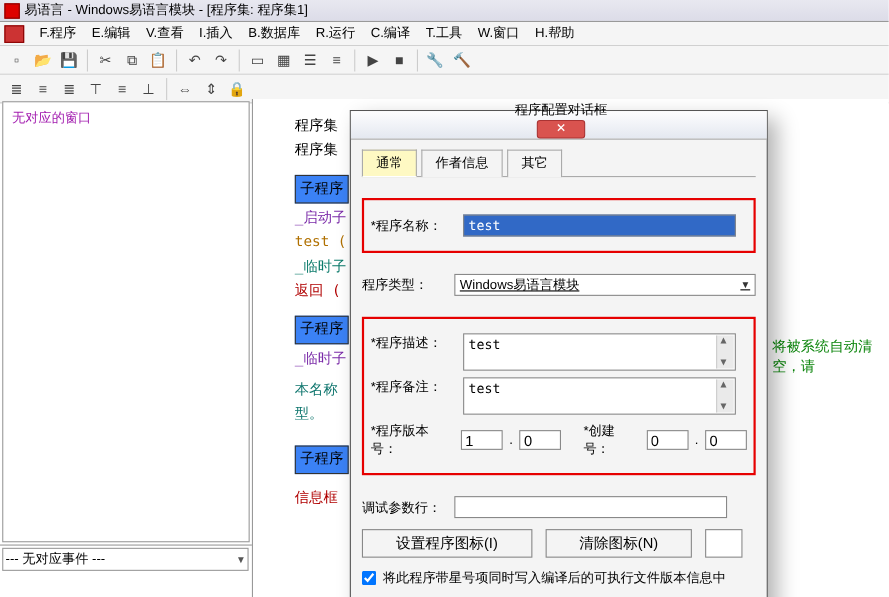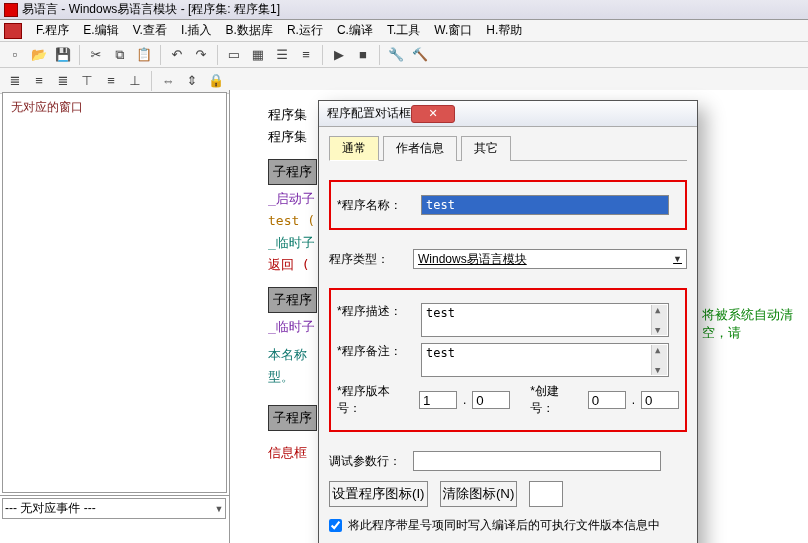--- a/index.html
+++ b/index.html
@@ -17,57 +17,57 @@
 
 
 .toolbar { height: 26px; background: #f5f5f5; border-bottom: 1px solid #ccc; display: flex; align-items: center; padding-left: 4px; gap: 2px; }
 .tbtn { width: 22px; height: 22px; border: 1px solid transparent; display: flex; align-items: center; justify-content: center; font-size: 13px; color:#444;}
 .tsep { width: 1px; height: 20px; background: #ccc; margin: 0 3px; }
 
 
 .main { position: absolute; top: 90px; left: 0; right: 0; bottom: 0; display: flex; }
 .left-panel { width: 230px; border-right: 1px solid #999; display: flex; flex-direction: column; }
 .left-top { flex: 1; border: 1px solid #999; margin: 2px; background: #fff; padding: 4px; }
-.left-top-header { padding: 2px 4px; color: #7f1d1d; }
+.left-top-header { padding: 2px 4px; color: #a21caf; }
 .left-bottom { height: 48px; border-top: 1px solid #999; }
 .combo { width: 98%; margin: 2px; border: 1px solid #999; padding: 1px 2px; background:#fff; display:flex; justify-content:space-between; align-items:center;}
 .combo .arrow { font-size:9px; color:#555;}
 .tabs-bottom { display: flex; padding-left:4px;}
 .tabs-bottom .tab { border: 1px solid #999; border-top:none; padding: 1px 6px; margin-right:-1px; background:#f5f5f5; display:flex; align-items:center; gap:3px;}
 .tabs-bottom .tab .ticon { width:10px; height:10px; background:#6a6; border:1px solid #484;}
 
 .center-panel { flex: 1; position: relative; background: #fff; }
 
 
 .codecol { position: absolute; left: 38px; top: 14px; font-family: SimSun,monospace; font-size:13px; line-height:22px;}
-.codecol .box { border:1px solid #333; padding:1px 4px; margin: 3px 0; background:#a3a3a3; display:inline-block;}
+.codecol .box { border:1px solid #333; padding:1px 4px; margin: 3px 0; background:#3b82f6; display:inline-block;}
 .codecol .purple { color:#7a2aa8;}
 .codecol .teal { color:#0a7a6a;}
 .codecol .red { color:#b00000;}
 .codecol .green { color:#0f766e;}
 
 
 .dialog { position: absolute; left: 318px; top: 100px; width: 380px; background: #f4f4f4; border: 1px solid #555; box-shadow: 8px 8px 18px rgba(0,0,0,0.3); }
-.dlg-titlebar { height: 26px; background: linear-gradient(#fdfdfe,#e4e8f0); border-bottom: 1px solid #aaa; display:flex; align-items:center; justify-content:flex-start; padding: 0 4px 0 8px;}
+.dlg-titlebar { height: 26px; background: linear-gradient(#fdfdfe,#e4e8f0); border-bottom: 1px solid #aaa; display:flex; align-items:center; justify-content:flex-end; padding: 0 4px 0 8px; flex-direction: column;}
 .dlg-close { width: 44px; height: 18px; background: #d9534f; border:1px solid #a33; border-radius: 3px; color:#fff; text-align:center; line-height:15px; font-size:11px;}
 .dlg-body { padding: 8px 10px 12px 10px; }
 .dlg-tabs { display:flex; border-bottom:1px solid #aaa; margin-bottom:8px;}
 .dlg-tabs .dtab { padding: 3px 12px; border:1px solid #aaa; border-bottom:none; margin-right:4px; background:#f4f4f4; position:relative; top:1px;}
 .dlg-tabs .dtab.active { background:#fef9c3; border-bottom:1px solid #fff;}
 .form-row { display:flex; align-items:center; margin: 6px 0; gap:6px;}
 .form-row label { width: 78px; text-align:left;}
 .tinput { border:1px solid #888; background:#fff; padding:2px 4px; height:20px; font-family:SimSun,monospace;}
 .tinput.sel { background:#3169c6; color:#fff;}
 .tarea { border:1px solid #888; background:#fff; padding:2px 4px; height:34px; width: 248px; font-family:SimSun,monospace; resize:none; position:relative;}
 .tarea .scroll { position:absolute; right:1px; top:1px; bottom:1px; width:16px; background:#eaeaea; border-left:1px solid #ccc;}
 .tarea .scroll:before{content:"▲"; position:absolute; top:0; left:3px; font-size:9px; color:#666;}
 .tarea .scroll:after{content:"▼"; position:absolute; bottom:0; left:3px; font-size:9px; color:#666;}
 .red-outline { border:2px solid #e60000; padding:7px 6px; margin:19px 0;}
 .smallnum { width:38px; border:1px solid #888; background:#fff; text-align:left; padding:1px 3px; height:18px;}
-.btn { border:1px solid #888; background:#f4f4f4; padding:3px 2px; }
+.btn { border:1px solid #888; background:#f4f4f4; padding:3px 30px; }
 .chk { display:flex; align-items:center; gap:6px; margin:10px 0;}
 .chk input { width:13px; height:13px;}
 .dlg-buttons { display:flex; justify-content:center; gap:28px; margin-top:8px;}
 .select-row { display:flex; align-items:center;}
 .select-row .selbox { flex:1; border:1px solid #888; background:#fff; padding:2px 4px; height:20px; display:flex; justify-content:space-between; align-items:center; text-decoration:underline;}
 .select-row .selbox .ar{font-size:9px;color:#333;}
 
 .right-hint { position:absolute; left:702px; top:306px; color:#0a840a; font-size:13px;}
 
 </style>

